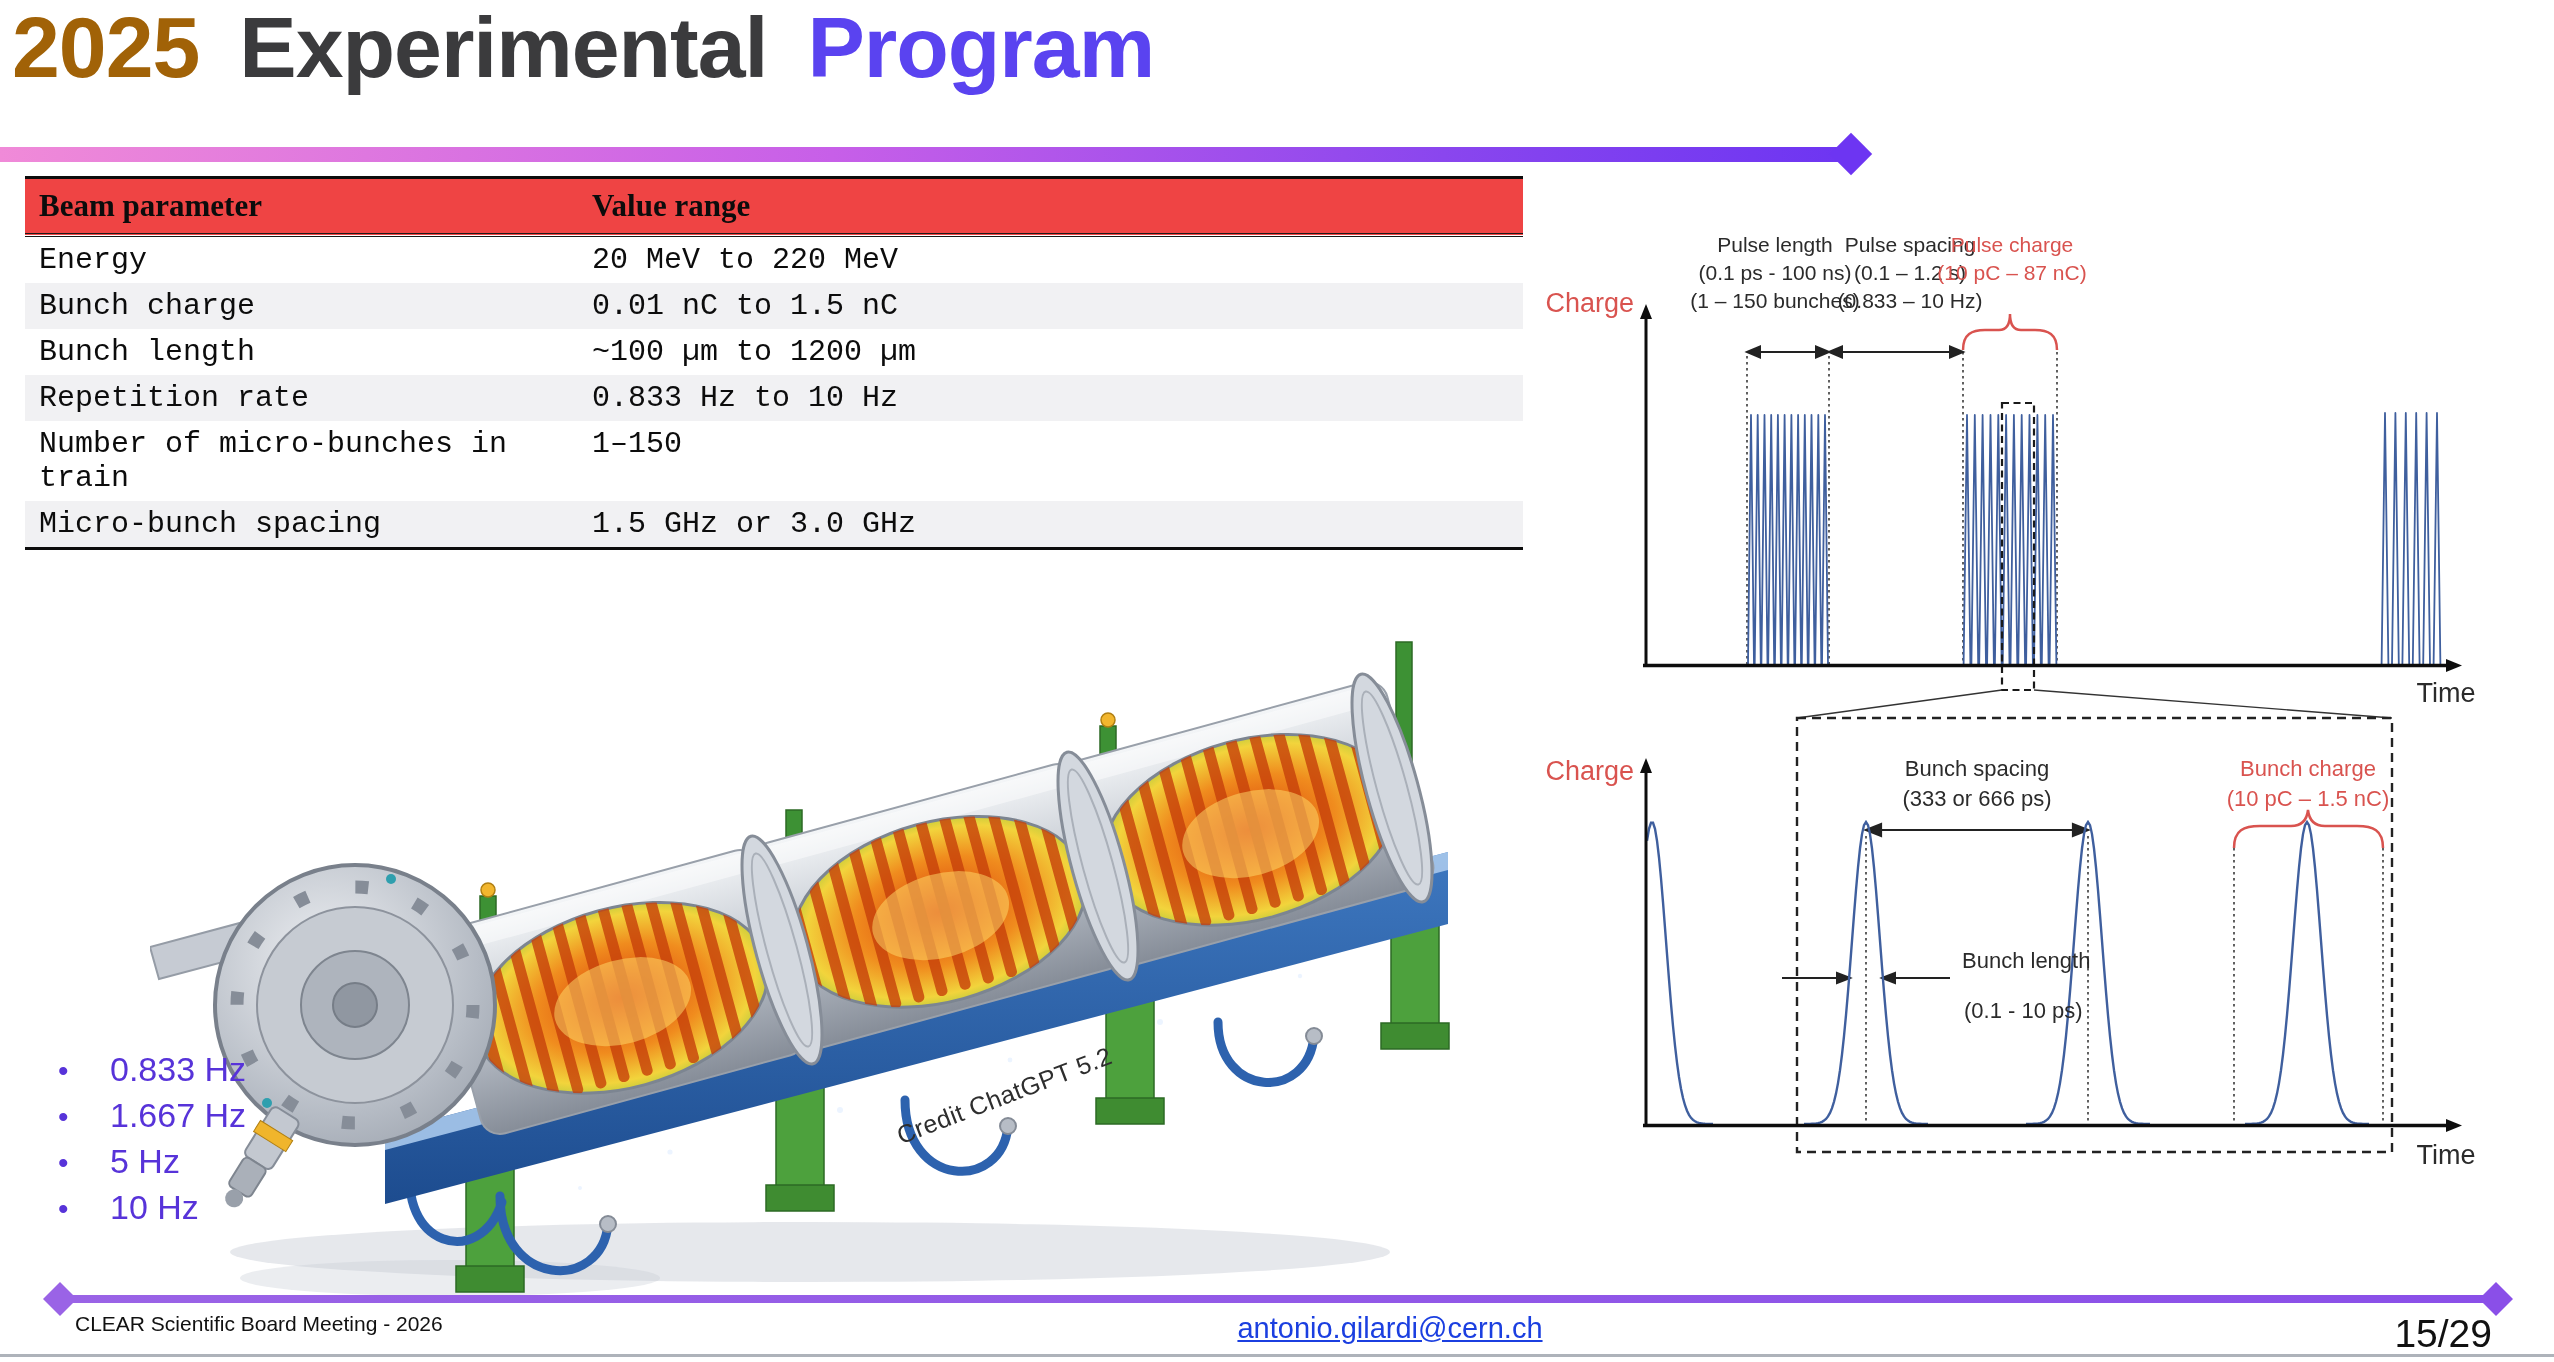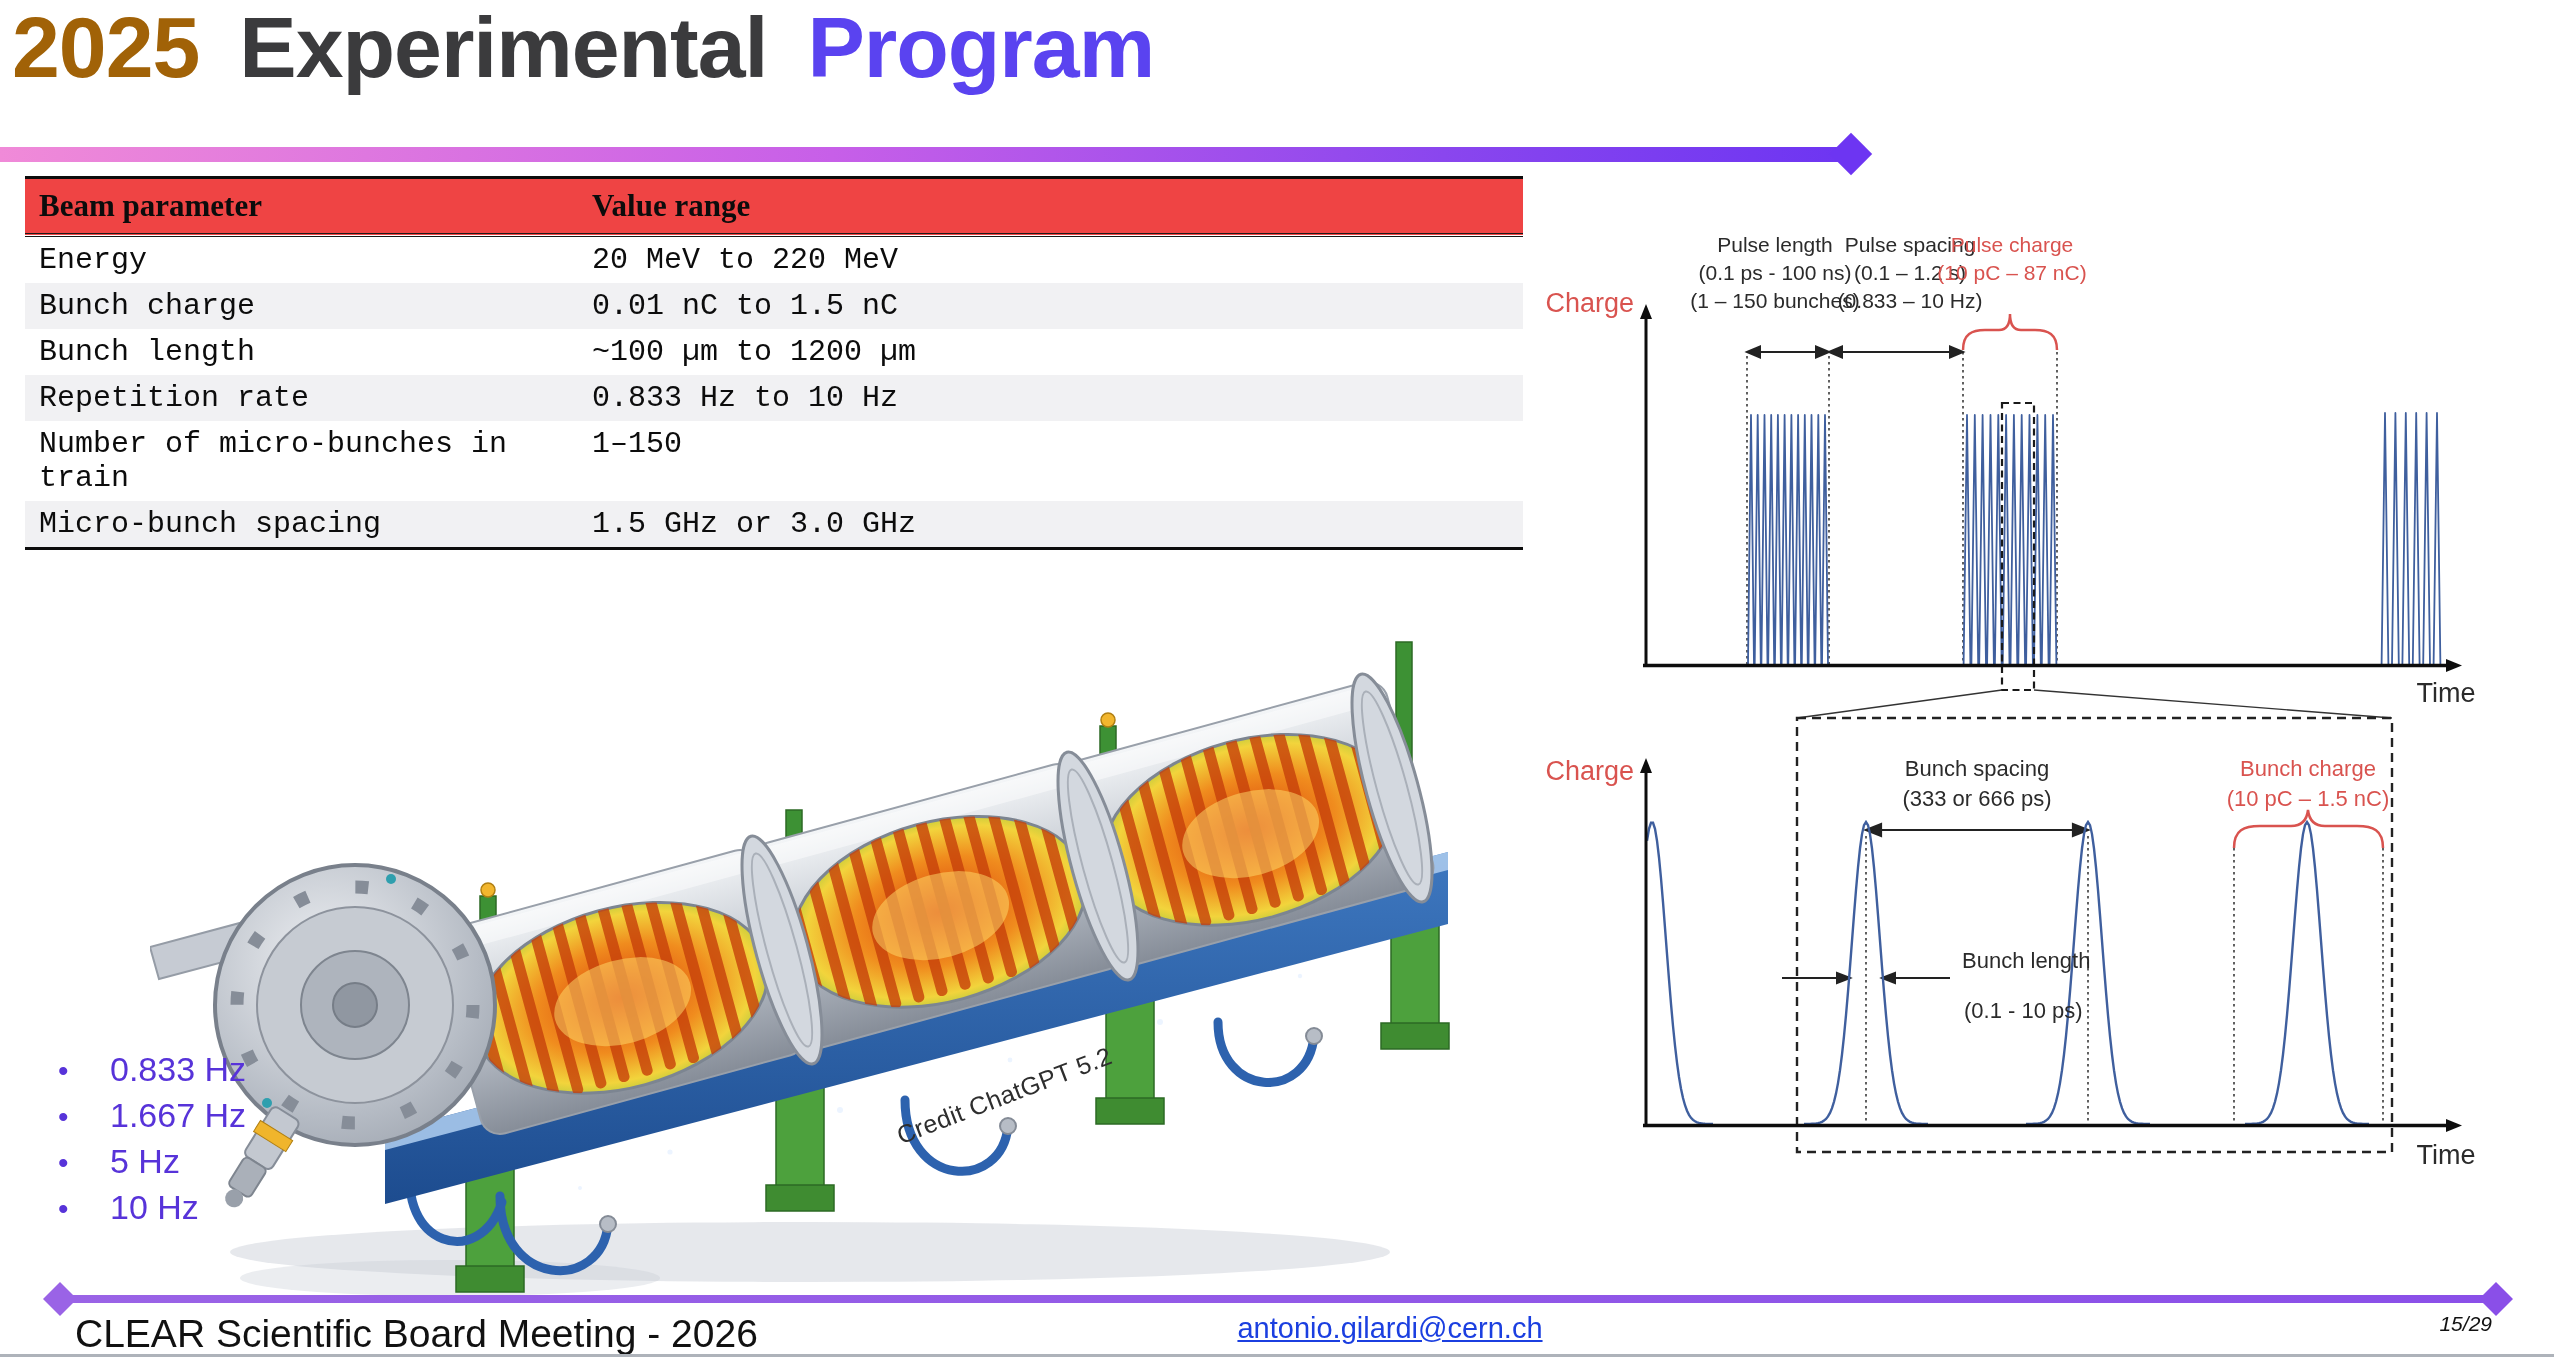--- a/index.html
+++ b/index.html
@@ -40,25 +40,25 @@
   
   .charts { position:absolute; left:1530px; top:230px; width:1024px; height:950px; }
   .charts text { font-family:"Liberation Sans", sans-serif; fill:#2b2b2b; }
   .charts text.red { fill:#d9534f; }
   
   .footer-rule { position:absolute; left:58px; top:1295px; width:2440px; height:8px;
     background:linear-gradient(90deg,#9a63e6,#8a4fe8); }
   .footer-rule .d-left, .footer-rule .d-right { position:absolute; top:-8px; width:24px; height:24px; transform:rotate(45deg); }
   .footer-rule .d-left  { left:-10px;  background:#9a63e6; }
   .footer-rule .d-right { right:-10px; background:#8a4fe8; }
-  .footer-left  { position:absolute; left:75px;  top:1312px; font-size:39px; color:#111; }
+  .footer-left  { position:absolute; left:75px;  top:1312px; font-size:21px; color:#111; }
   .footer-email { position:absolute; left:1165px; top:1312px; width:450px; text-align:center;
     font-size:29px; }
   .footer-email a { color:#1b3fe0; text-decoration:underline; }
-  .footer-page  { position:absolute; right:62px; top:1312px; font-size:21px; color:#111;font-style:italic; }
+  .footer-page  { position:absolute; right:62px; top:1312px; font-size:39px; color:#111; }
   .bottom-edge  { position:absolute; left:0; top:1354px; width:2554px; height:3px; background:#aeb3ba; }
 </style>
 </head>
 <body>
 
 <div class="slide">
 
   <div class="title">
     <span class="t-year">2025</span>
     <span class="t-main">Experimental</span>

